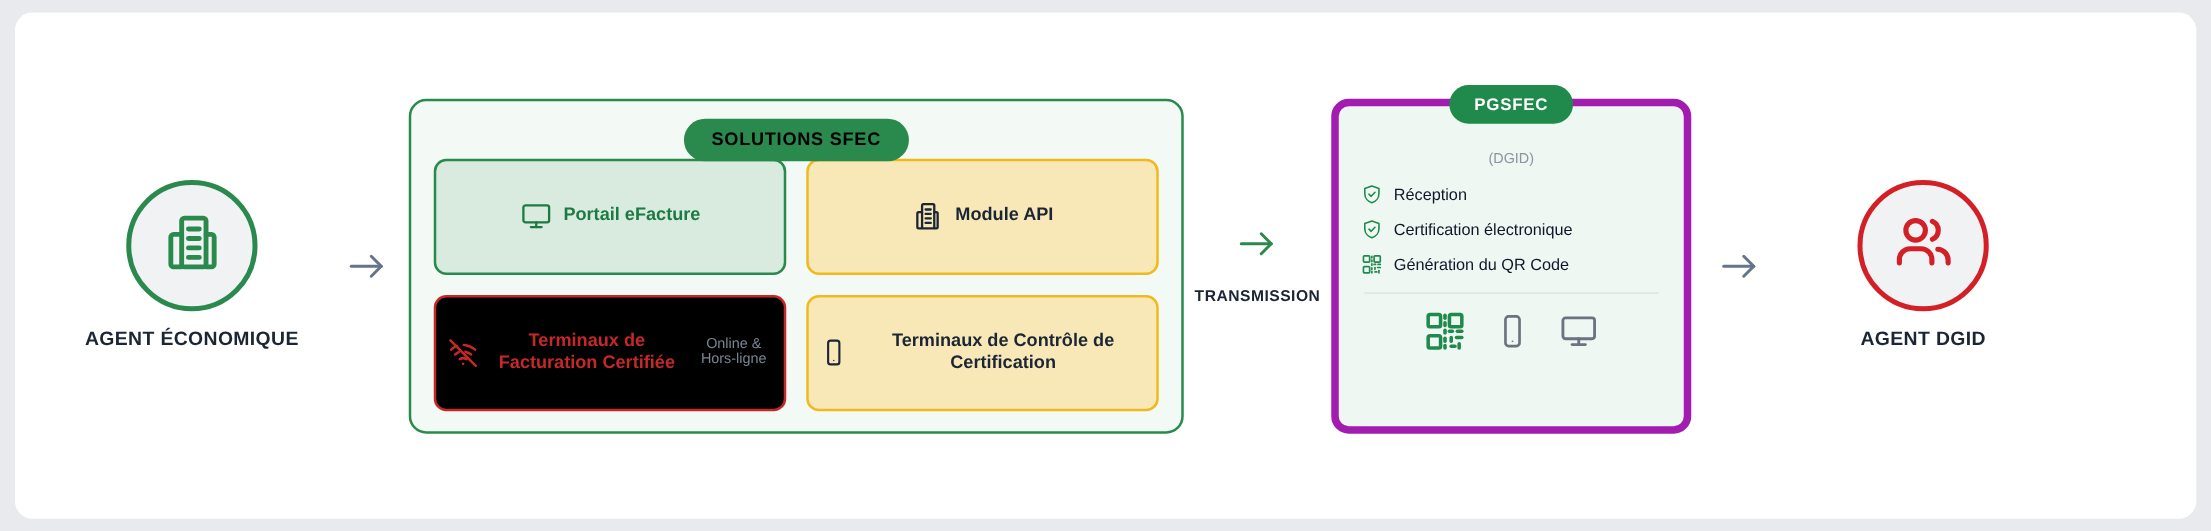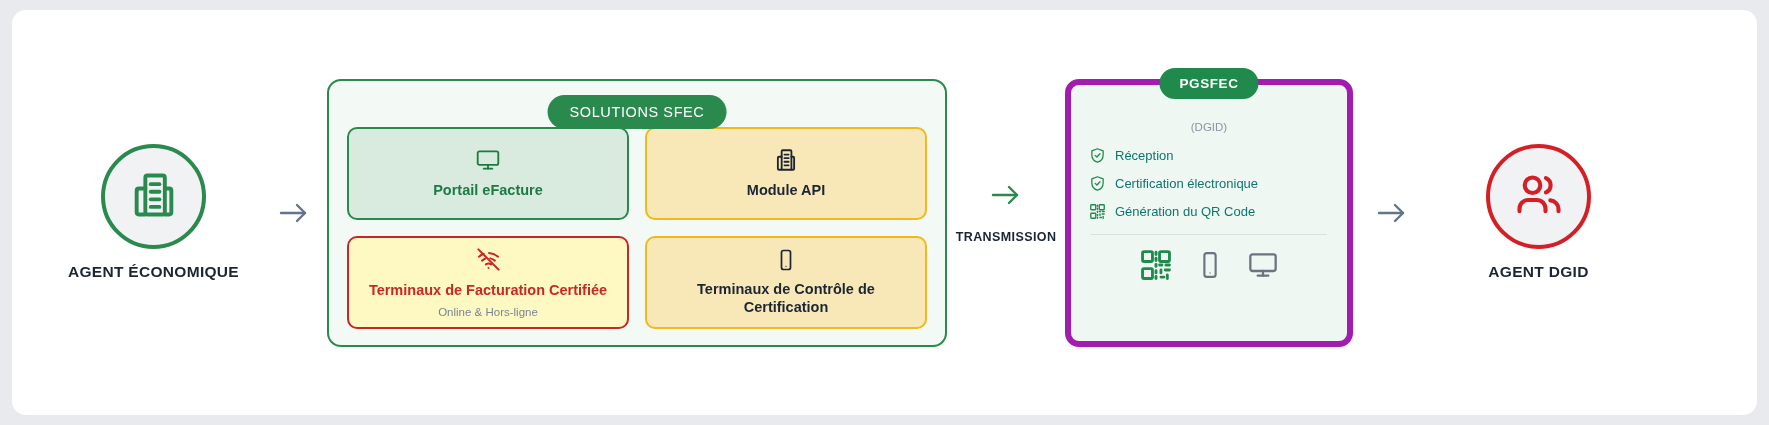--- a/index.html
+++ b/index.html
@@ -45,39 +45,39 @@
   
   .sfec{
     position:relative;flex:0 0 auto;width:620px;height:268px;
     box-sizing:border-box;
     border:2px solid #2a8a4d;border-radius:14px;
     background:#f3f9f5;
     padding:46px 18px 16px 18px;
   }
   .sfec-badge{
     position:absolute;left:50%;top:14px;transform:translateX(-50%);
-    background:#2a8a4d;color:#ffffff;border-radius:20px;
-    padding:9px 22px;font-size:14.5px;font-weight:normal;letter-spacing:.6px;
+    background:#2a8a4d;color:#000000;border-radius:20px;
+    padding:9px 22px;font-size:14.5px;font-weight:bold;letter-spacing:.6px;
     white-space:nowrap;
   }
   .sfec-grid{
     display:grid;grid-template-columns:1fr 1fr;grid-template-rows:1fr 1fr;
     gap:16px;width:100%;height:100%;
   }
   .tile{
     border-radius:10px;box-sizing:border-box;border:2px solid #ccc;
-    display:flex;flex-direction:column;align-items:center;justify-content:center;
+    display:flex;align-items:center;justify-content:center;
     gap:9px;text-align:center;padding:6px 8px;
   }
   .tile-label{font-size:14.5px;font-weight:bold;line-height:1.2;}
   .tile-sub{font-size:11.5px;color:#7a8594;margin-top:-3px;}
   .tile.green{background:#d9ead f;}
   .tile.green{background:#d9ebdf;border-color:#2a8a4d;color:#1d7a43;}
   .tile.yellow{background:#f8e8b8;border-color:#f0b91d;color:#1b2533;text-align:center;}
-  .tile.red{background:#fef9c3;border-color:#c62828;color:#c62828;text-align:right;}
+  .tile.red{background:#000000;border-color:#c62828;color:#c62828;}
   .tile svg{display:block;}
 
   
   .transmission{
     flex:0 0 auto;display:flex;flex-direction:column;align-items:center;
     width:118px;gap:22px;
   }
   .transmission-label{
     font-size:12.5px;font-weight:bold;color:#1b2533;letter-spacing:.4px;
     white-space:nowrap;
@@ -99,21 +99,21 @@
   }
   .pgsfec-title{
     font-size:12.8px;font-weight:bold;color:#1b2533;text-align:center;
     line-height:1.3;
   }
   .pgsfec-subtitle{
     font-size:11.5px;color:#8b94a1;text-align:center;margin-top:2px;
   }
   .feature-list{margin-top:14px;display:flex;flex-direction:column;gap:11px;}
   .feature{display:flex;align-items:center;gap:9px;}
-  .feature-label{font-size:13px;color:#0f766e;white-space:nowrap;}
+  .feature-label{font-size:13px;color:#0f172a;white-space:nowrap;}
   .feature svg{display:block;flex:0 0 auto;}
   .pg-divider{height:1px;background:#d6e3da;margin:14px 2px 0 2px;}
   .pg-icons{
     margin-top:13px;display:flex;align-items:center;justify-content:center;gap:22px;
   }
   .pg-icons svg{display:block;}
 </style>
 </head>
 <body>
 

